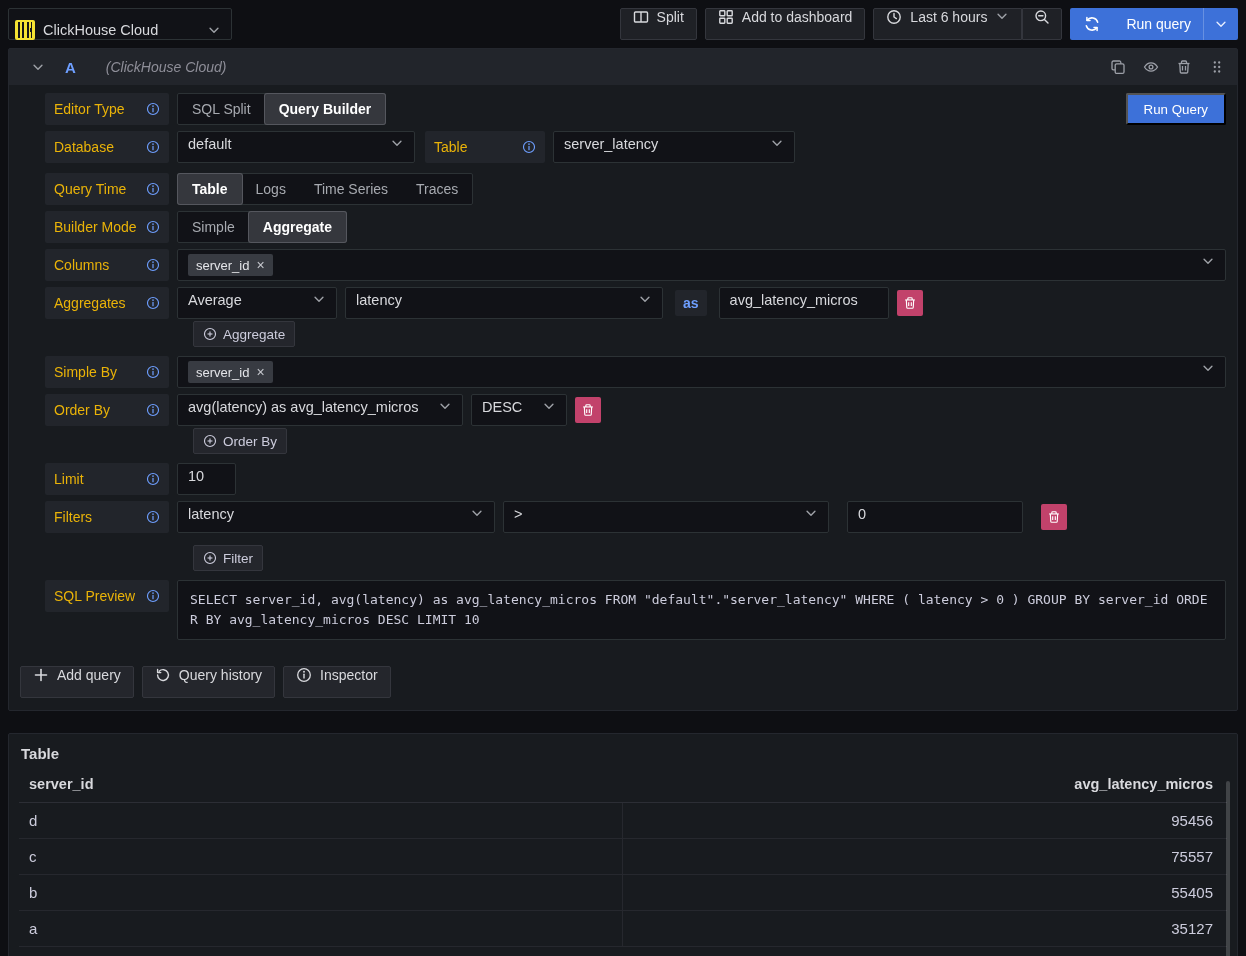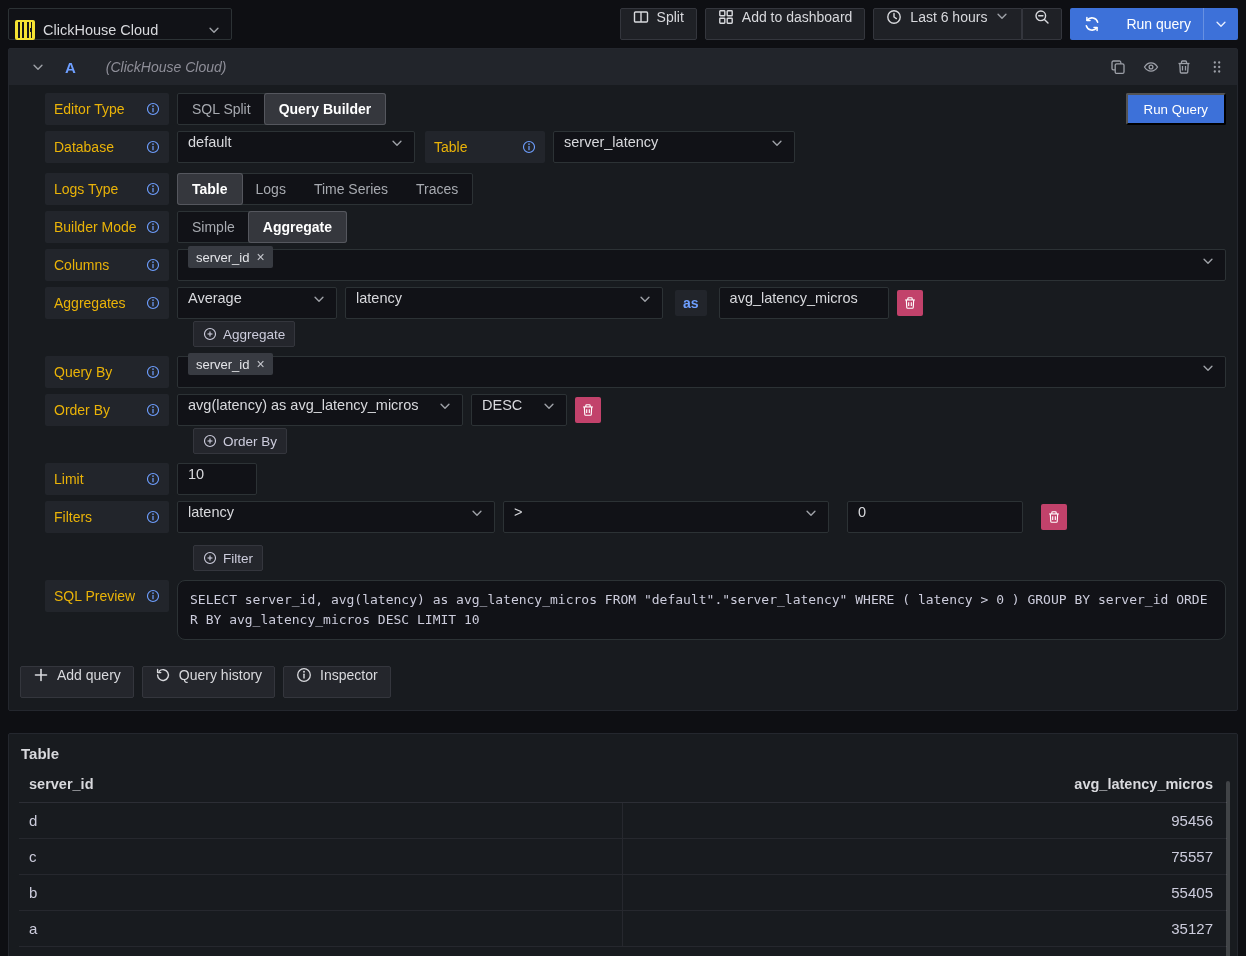--- a/index.html
+++ b/index.html
@@ -68,21 +68,21 @@
   .field-label {
     width: 124px; flex: none; height: 32px; background: #22252b; border-radius: 2px;
     display: flex; align-items: center; justify-content: space-between;
     padding: 0 9px; color: #eab308; font-weight: 500; margin-right: 8px;
   }
   .field-label .ic14 { color: #6e9fff; }
   .inline-label { margin-left: 2px; }
 
   .sel, .inp {
     height: 32px; background: #111217; border: 1px solid #2c3235; border-radius: 2px;
-    display: flex; align-items: flex-end; padding: 12px 10px; color: #d8d9dd; font-size: 14.5px;
+    display: flex; align-items: flex-start; padding: 4px 10px; color: #d8d9dd; font-size: 14.5px;
     cursor: pointer;
   }
   .sel .val { flex: 1; white-space: nowrap; overflow: hidden; }
   .sel .chev { margin-left: 8px; flex: none; }
   .inp { cursor: text; }
   .mr8 { margin-right: 8px; }
 
   .rgroup {
     display: inline-flex; align-items: stretch; height: 32px;
     background: #111217; border: 1px solid #2c3235; border-radius: 2px;
@@ -109,21 +109,21 @@
     display: flex; align-items: center; justify-content: center; color: #ffffff; cursor: pointer;
     margin-left: 8px;
   }
   .sub-row { margin: 2px 0 9px 148px; display: flex; }
   .btn-add {
     height: 26px; display: flex; align-items: center; gap: 6px; padding: 0 9px;
     background: #24262c; border: 1px solid #34363d; border-radius: 2px;
     color: #ccccdc; font-size: 13.5px; font-weight: 500; cursor: pointer;
   }
   .sql-box {
-    flex: 1; align-self: stretch; background: #111217; border: 1px solid #2c3235; border-radius: 8px;
+    flex: 1; align-self: stretch; background: #111217; border: 1px solid #2c3235; border-radius: 2px;
     padding: 9px 12px; font-family: "DejaVu Sans Mono", monospace; font-size: 13px;
     line-height: 1.55; color: #ccccdc; word-break: break-all; min-height: 58px;
   }
   .row.top { align-items: flex-start; }
   .row.top .field-label { margin-top: 0; }
 
   .qp-footer { margin-top: 26px; display: flex; gap: 8px; margin-left: -25px; }
   .qp-footer .btn-sec { background: #24262c; }
 
   
@@ -326,21 +326,21 @@
         <span class="chev">
             <svg class="ic14" viewBox="0 0 16 16">
               <path d="M3.5 6l4.5 4.5L12.5 6" fill="none" stroke="currentColor" stroke-width="1.6" stroke-linecap="round" stroke-linejoin="round"></path>
             </svg>
           </span>
       </div>
     </div>
 
     <div class="row">
       <div class="field-label">
-        <span>Logs Type</span>
+        <span>Query Time</span>
         <span>
             <svg class="ic14" viewBox="0 0 16 16">
               <circle cx="8" cy="8" r="6.3" fill="none" stroke="currentColor" stroke-width="1.3"></circle>
               <line x1="8" y1="7.3" x2="8" y2="11" stroke="currentColor" stroke-width="1.4" stroke-linecap="round"></line>
               <circle cx="8" cy="4.8" r="0.95" fill="currentColor"></circle>
             </svg>
           </span>
       </div>
       <div class="rgroup">
         <span class="ropt active">Table</span>
@@ -443,21 +443,21 @@
               <line x1="8" y1="5.2" x2="8" y2="10.8"></line>
               <line x1="5.2" y1="8" x2="10.8" y2="8"></line>
             </svg>
         </span>
         <span>Aggregate</span>
       </button>
     </div>
 
     <div class="row">
       <div class="field-label">
-        <span>Query By</span>
+        <span>Simple By</span>
         <span>
             <svg class="ic14" viewBox="0 0 16 16">
               <circle cx="8" cy="8" r="6.3" fill="none" stroke="currentColor" stroke-width="1.3"></circle>
               <line x1="8" y1="7.3" x2="8" y2="11" stroke="currentColor" stroke-width="1.4" stroke-linecap="round"></line>
               <circle cx="8" cy="4.8" r="0.95" fill="currentColor"></circle>
             </svg>
           </span>
       </div>
       <div class="sel mselect">
         <span class="chip">
@@ -529,21 +529,21 @@
       <div class="field-label">
         <span>Limit</span>
         <span>
             <svg class="ic14" viewBox="0 0 16 16">
               <circle cx="8" cy="8" r="6.3" fill="none" stroke="currentColor" stroke-width="1.3"></circle>
               <line x1="8" y1="7.3" x2="8" y2="11" stroke="currentColor" stroke-width="1.4" stroke-linecap="round"></line>
               <circle cx="8" cy="4.8" r="0.95" fill="currentColor"></circle>
             </svg>
           </span>
       </div>
-      <div class="inp" style="width:80px;">
+      <div class="inp" style="width:59px;">
         <span>10</span>
       </div>
     </div>
 
     <div class="row" style="margin-bottom:12px;">
       <div class="field-label">
         <span>Filters</span>
         <span>
             <svg class="ic14" viewBox="0 0 16 16">
               <circle cx="8" cy="8" r="6.3" fill="none" stroke="currentColor" stroke-width="1.3"></circle>

